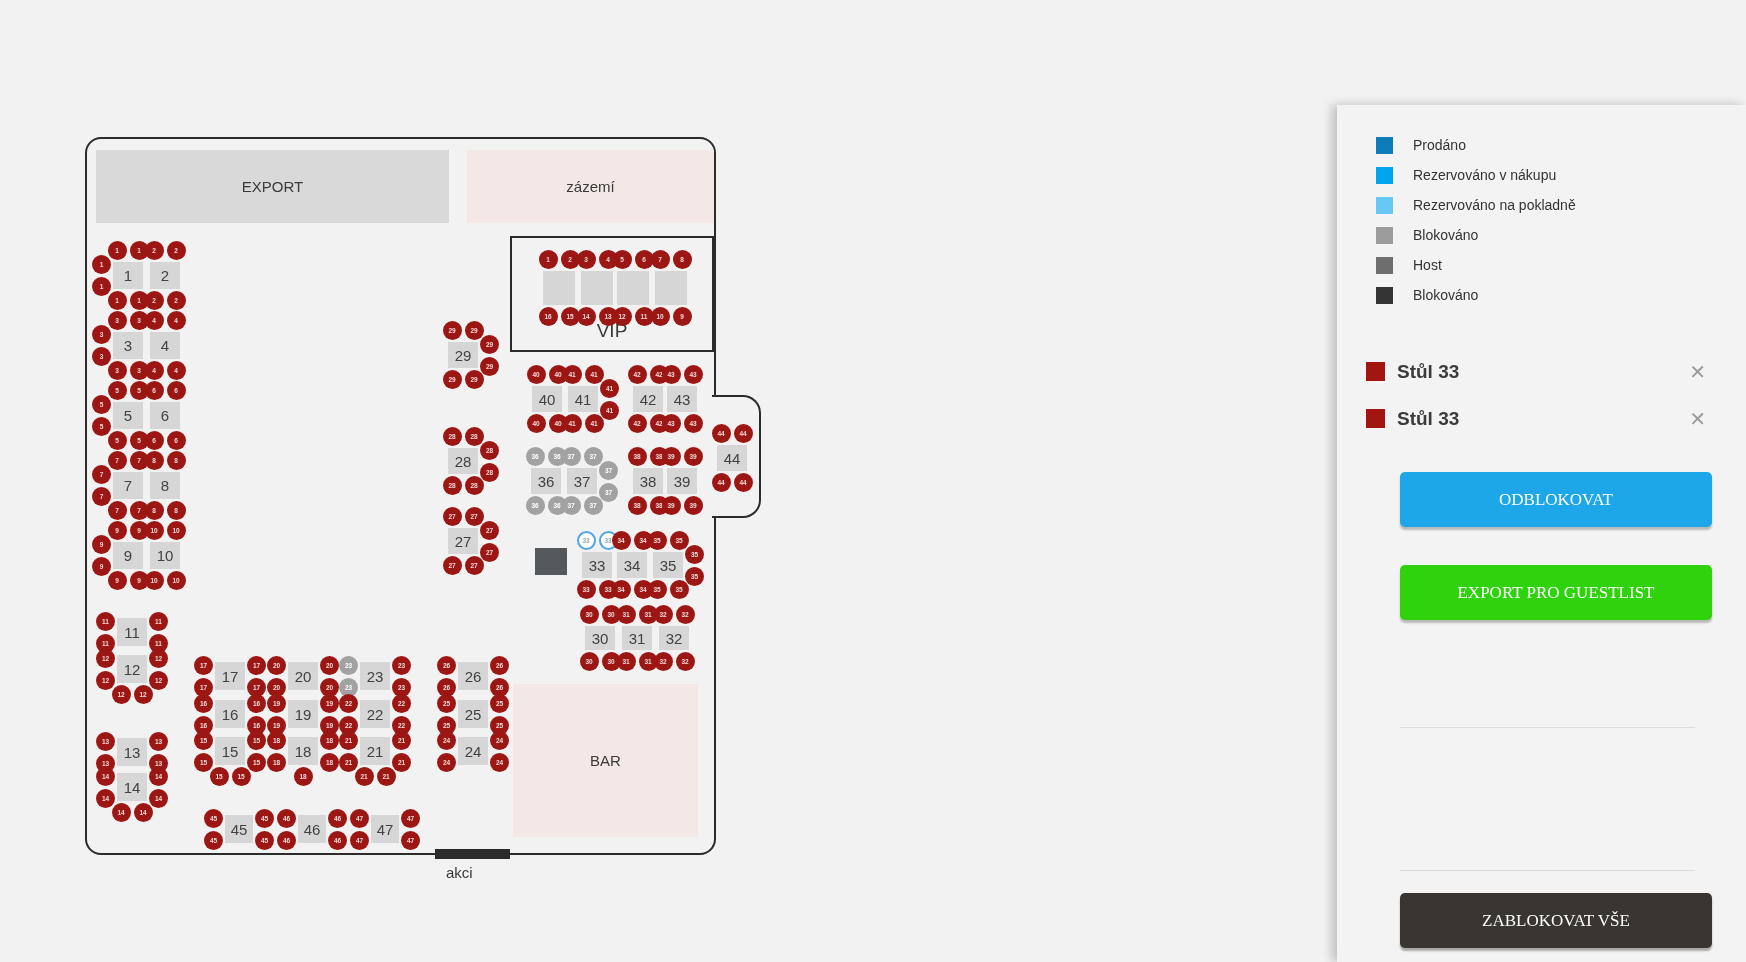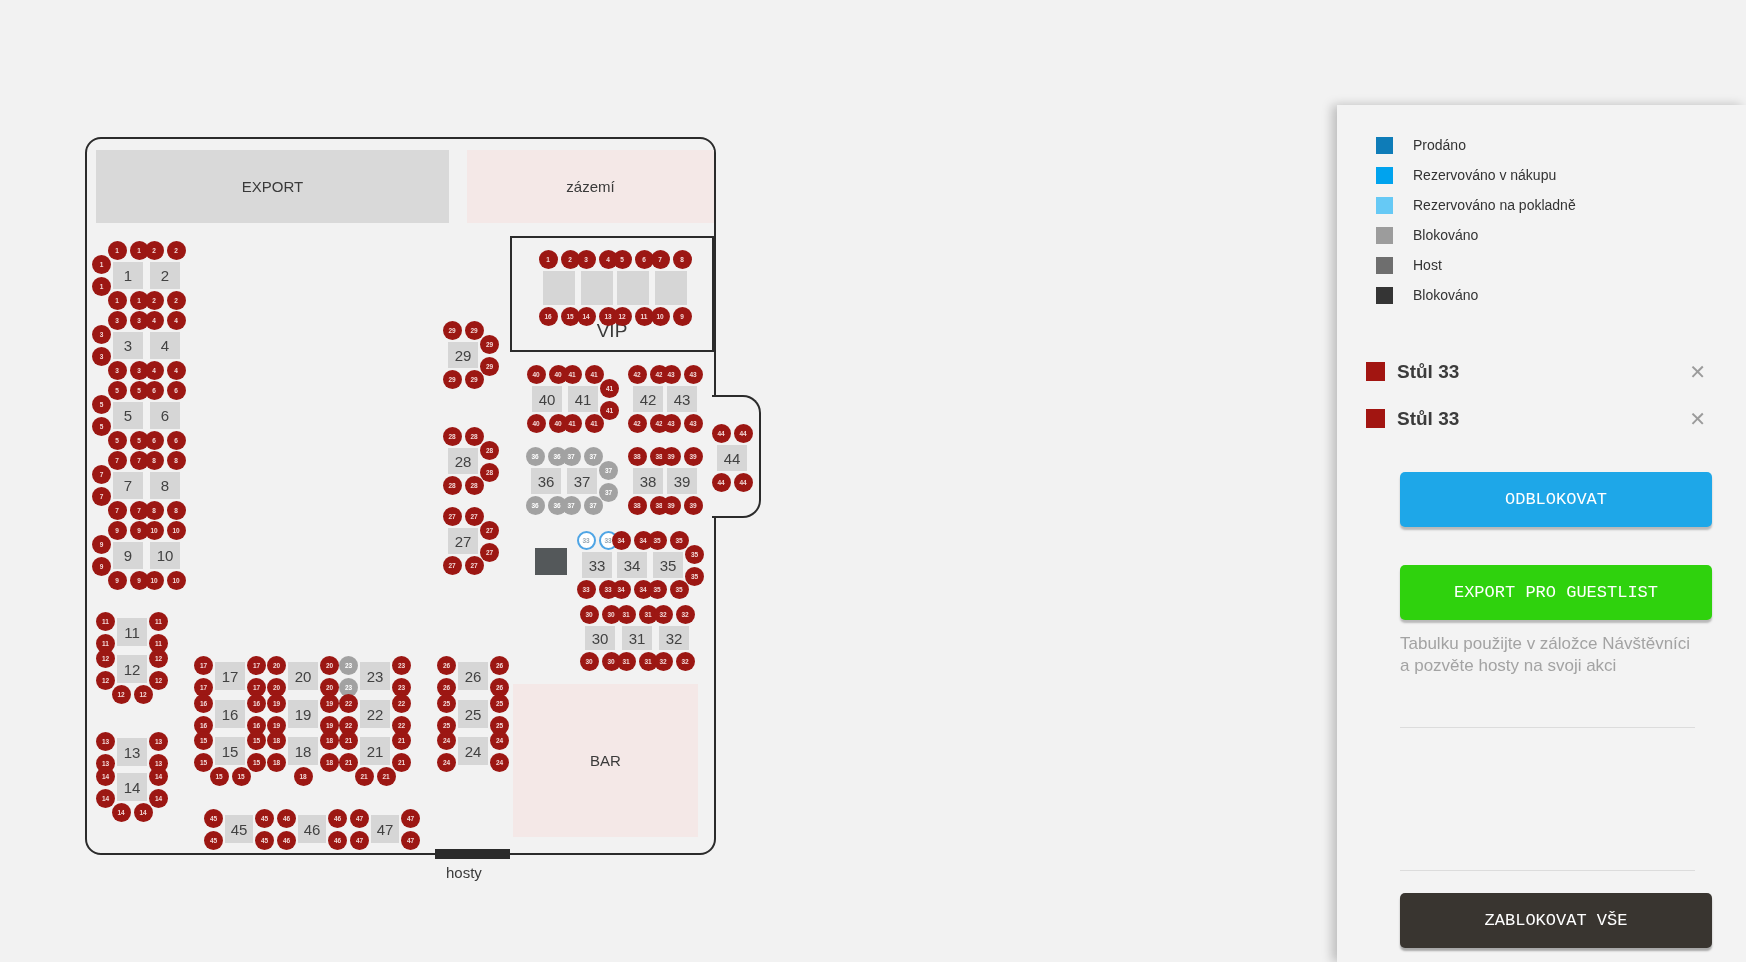--- a/index.html
+++ b/index.html
@@ -47,21 +47,21 @@
   .legend-swatch { width:17px; height:17px; margin-right:20px; }
   .legend-label { font-size:14px; color:#333; }
 
   #selection { position:absolute; left:29px; top:243px; width:350px; }
   .sel-row { display:flex; align-items:center; height:47px; }
   .sel-swatch { width:19px; height:19px; background:#a21511; margin-right:12px; }
   .sel-label { font-size:19px; font-weight:bold; color:#3b3b3b; flex:1; }
   .sel-close { font-size:20px; color:#9b9b9b; cursor:pointer; margin-right:10px; }
 
   .btn { position:absolute; left:63px; width:312px; height:55px; border:none; border-radius:5px;
-         color:#fff; font-size:17px; font-family:Liberation Mono, monospace; cursor:pointer;
+         color:#fff; font-size:17px; font-family:Liberation Serif, serif; cursor:pointer;
          box-shadow:0 3px 2px #b9b9b9; }
   #btn-unblock { top:367px; background:#1ea7e8; }
   #btn-export { top:460px; background:#2fd20d; }
   #sidebar-note { position:absolute; left:63px; top:528px; width:302px;
                   font-size:17px; line-height:1.3; color:#a3a3a3; }
   .divider { position:absolute; left:63px; width:295px; border-top:1px solid #dcdcdc; }
   #divider-1 { top:622px; }
   #section-title { position:absolute; left:63px; top:700px; width:295px; text-align:center;
                    font-size:30px; font-weight:300; color:#4d4d4d; letter-spacing:.5px; }
   #divider-2 { top:765px; }
@@ -78,21 +78,21 @@
     <div id="map-bump"></div>
     <div id="map-layer">
         <div class="area gray" style="left: 96px; top: 150px; width: 353px; height: 73px;">EXPORT</div>
         <div class="area pink" style="left: 467px; top: 150px; width: 247px; height: 73px;">zázemí</div>
         <div class="area pink" style="left: 513px; top: 684px; width: 185px; height: 153px;">BAR</div>
         <div id="vip-box" style="position: absolute; left: 510px; top: 236px; width: 204px; height: 116px; border: 2px solid rgb(43, 43, 43);">
           <div id="vip-label">VIP</div>
         </div>
         <div id="dark-square" style="position: absolute; left: 535px; top: 548px; width: 32px; height: 27px; background: rgb(84, 88, 90);"></div>
         <div style="position: absolute; left: 435px; top: 849px; width: 75px; height: 10px; background: rgb(43, 43, 43);"></div>
-        <div style="position: absolute; left: 446px; top: 864px; font-size: 15px; color: rgb(58, 58, 58);">hosty</div>
+        <div style="position: absolute; left: 446px; top: 864px; font-size: 15px; color: rgb(58, 58, 58);">akci</div>
         <div class="table" style="left: 113px; top: 262px; width: 30px; height: 27px;">1</div>
         <div class="seat r" style="left: 107.5px; top: 241px;">1</div>
         <div class="seat r" style="left: 129.5px; top: 241px;">1</div>
         <div class="seat r" style="left: 107.5px; top: 291px;">1</div>
         <div class="seat r" style="left: 129.5px; top: 291px;">1</div>
         <div class="seat r" style="left: 92px; top: 255px;">1</div>
         <div class="seat r" style="left: 92px; top: 277px;">1</div>
         <div class="table" style="left: 150px; top: 262px; width: 30px; height: 27px;">2</div>
         <div class="seat r" style="left: 144.5px; top: 241px;">2</div>
         <div class="seat r" style="left: 166.5px; top: 241px;">2</div>
@@ -409,19 +409,18 @@
           <div class="sel-close">✕</div>
         </div>
         <div class="sel-row">
           <div class="sel-swatch" style="background: rgb(162, 21, 17);"></div>
           <div class="sel-label">Stůl 33</div>
           <div class="sel-close">✕</div>
         </div>
       </div>
     <button class="btn" id="btn-unblock">ODBLOKOVAT</button>
     <button class="btn" id="btn-export">EXPORT PRO GUESTLIST</button>
-    <div id="sidebar-note">Tabulku použijte v záložce Návštěvníci a pozvěte hosty na svoji akci</div>
     <div class="divider" id="divider-1"></div>
     <div class="divider" id="divider-2"></div>
     <button class="btn" id="btn-blockall">ZABLOKOVAT VŠE</button>
   </div>
 
 </div>
 
 </body></html>

